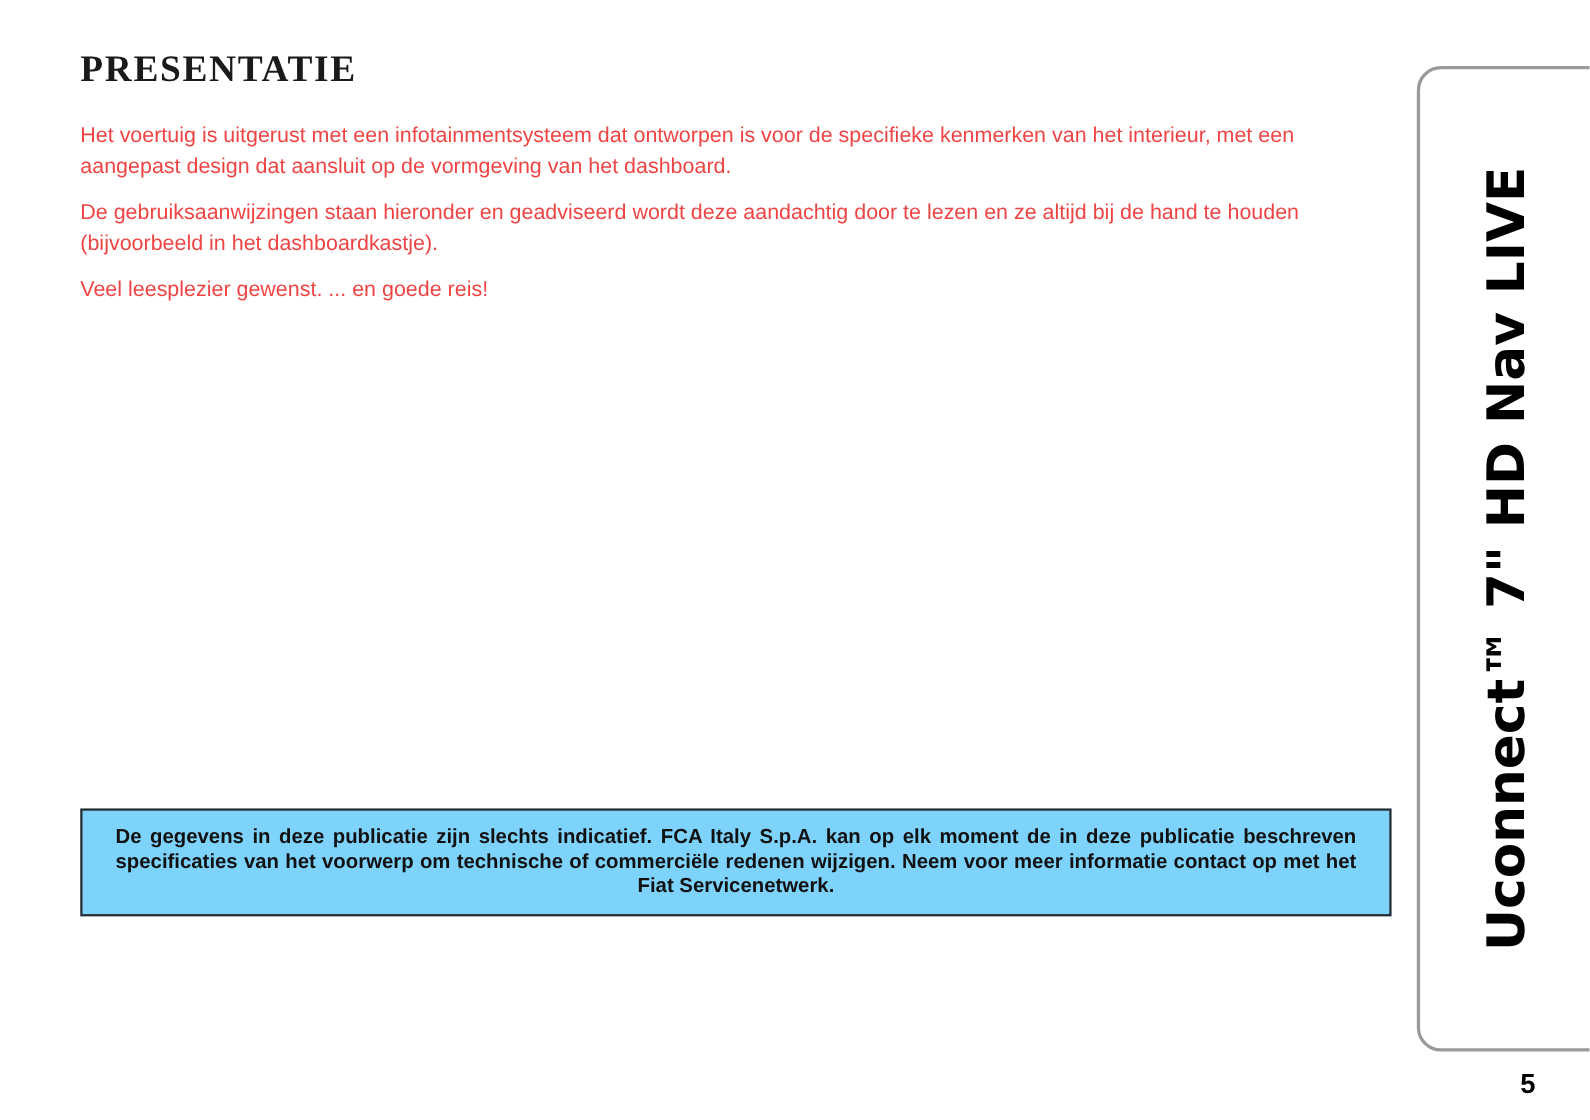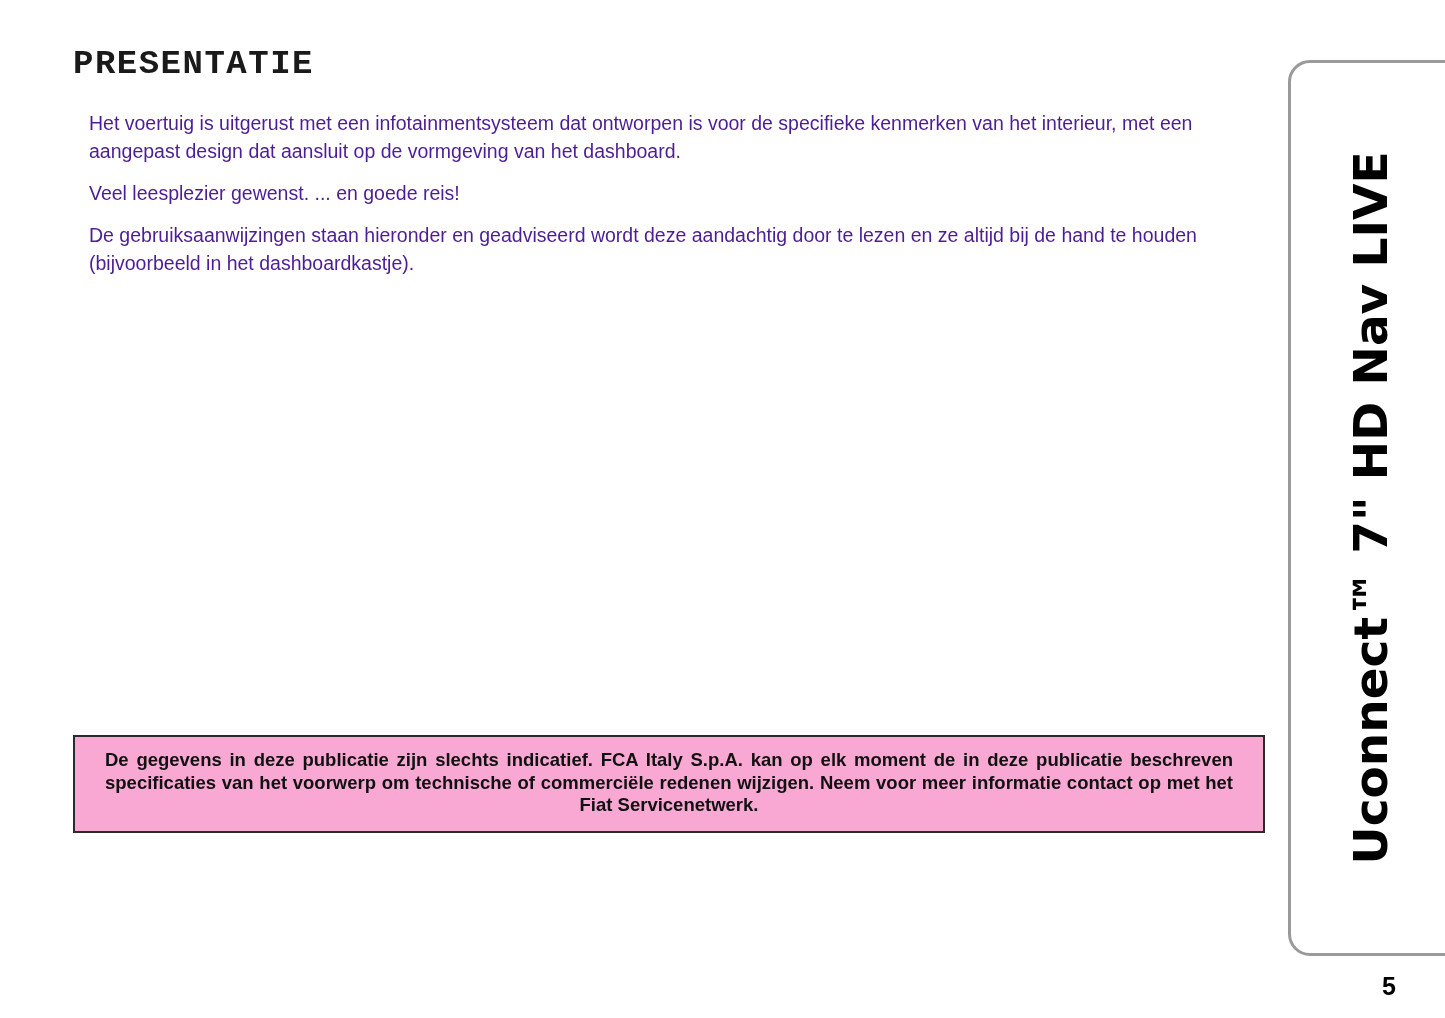--- a/index.html
+++ b/index.html
@@ -2,28 +2,28 @@
 <html><head>
 <meta charset="utf-8">
 <style>
   * { margin:0; padding:0; box-sizing:border-box; }
   html,body { width:1445px; height:1018px; background:#ffffff; overflow:hidden;
               font-family:"Liberation Sans", sans-serif; color:#111; }
   .page { position:relative; width:1445px; height:1018px; }
 
   .content { position:absolute; left:73px; top:45px; width:1168px; }
 
-  .title { font-family:Liberation Mono, monospace;
+  .title { font-family:Liberation Serif, serif;
            font-weight:800; font-size:34px; letter-spacing:1.5px;
            color:#1a1a1a; margin-bottom:26px; }
 
-  .para { font-size:19.5px; line-height:28px; color:#4c1d95; margin-bottom:14px;margin-left:16px; }
+  .para { font-size:19.5px; line-height:28px; color:#ef4444; margin-bottom:14px; }
 
   .notice-box { position:absolute; left:73px; top:735px; width:1192px;
-                border:2px solid #2b2b2b; background:#f9a8d4;
+                border:2px solid #2b2b2b; background:#7dd3fc;
                 padding:12px 30px 14px 30px; }
   .notice-text { font-size:18.5px; font-weight:bold; line-height:22.5px;
                  color:#111; text-align:justify; text-align-last:center; }
 
   .side-tab { position:absolute; left:1288px; top:60px; width:178px; height:896px;
               border:3px solid #9a9a9a; border-radius:22px; background:#ffffff; }
   .side-tab-label { position:absolute; top:50%; left:46%;
                     transform: translate(-50%,-50%) rotate(-90deg);
                     white-space:nowrap;
                     font-family:"DejaVu Sans", "Liberation Sans", sans-serif;
@@ -34,22 +34,22 @@
 </style>
 </head>
 <body>
 
 <div class="page">
 
   <div class="content">
     <div class="title">PRESENTATIE</div>
 
     <div class="para">Het voertuig is uitgerust met een infotainmentsysteem dat ontworpen is voor de specifieke kenmerken van het interieur, met een aangepast design dat aansluit op de vormgeving van het dashboard.</div>
+    <div class="para">De gebruiksaanwijzingen staan hieronder en geadviseerd wordt deze aandachtig door te lezen en ze altijd bij de hand te houden (bijvoorbeeld in het dashboardkastje).</div>
     <div class="para">Veel leesplezier gewenst. ... en goede reis!</div>
-    <div class="para">De gebruiksaanwijzingen staan hieronder en geadviseerd wordt deze aandachtig door te lezen en ze altijd bij de hand te houden (bijvoorbeeld in het dashboardkastje).</div>
   </div>
 
   <div class="notice-box">
     <div class="notice-text">De gegevens in deze publicatie zijn slechts indicatief. FCA Italy S.p.A. kan op elk moment de in deze publicatie beschreven specificaties van het voorwerp om technische of commerciële redenen wijzigen. Neem voor meer informatie contact op met het Fiat Servicenetwerk.</div>
   </div>
 
   <div class="side-tab">
     <div class="side-tab-label">Uconnect™ 7" HD Nav LIVE</div>
   </div>
 

